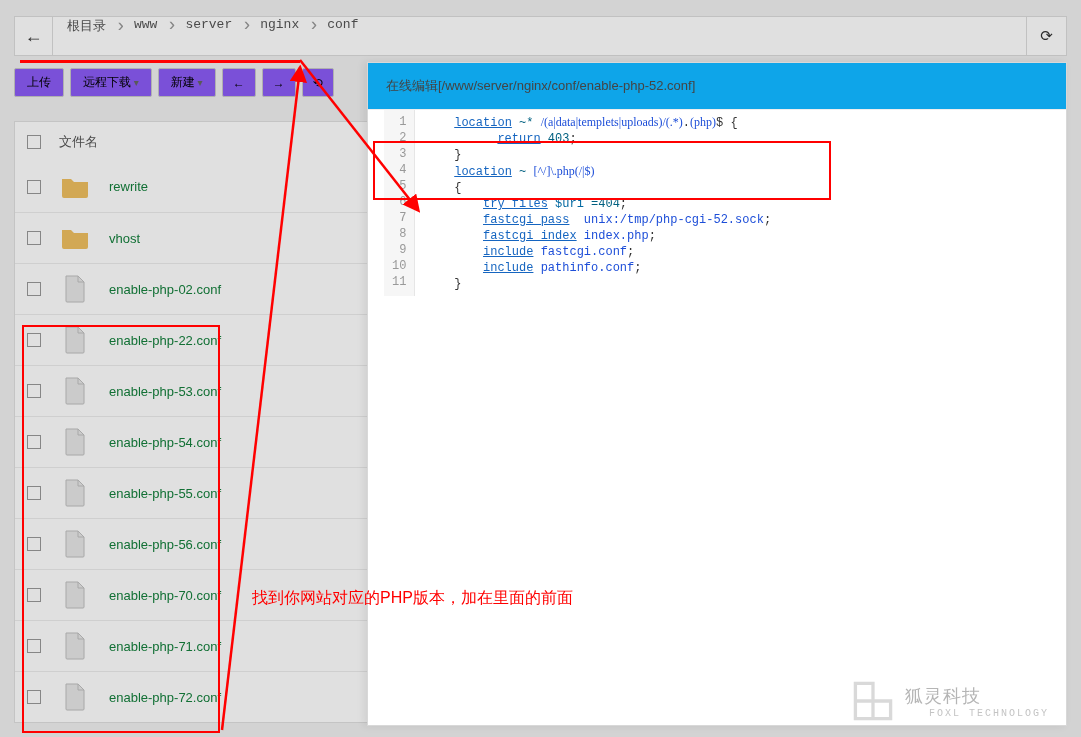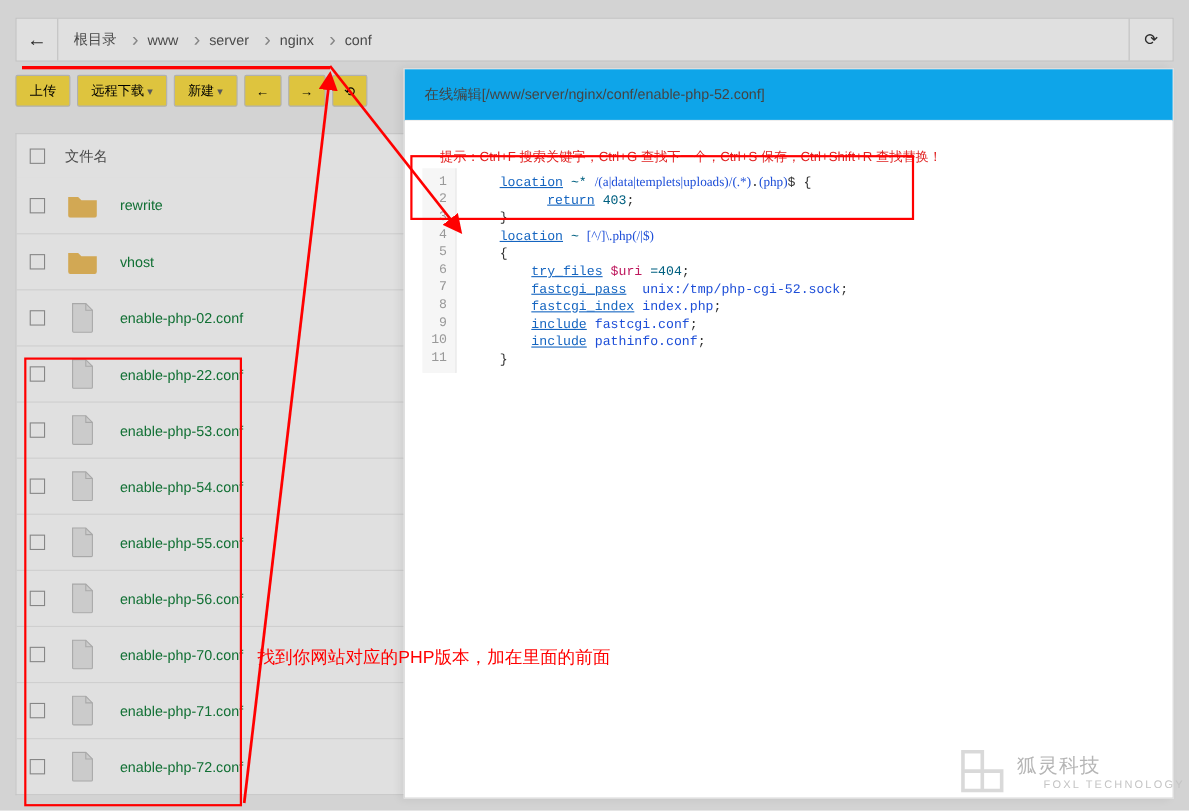--- a/index.html
+++ b/index.html
@@ -50,21 +50,21 @@
   display:flex;align-items:center;justify-content:center;
   cursor:pointer; font-size:15px;
 }
 
 
 .toolbar{
   margin:12px 14px 0 14px;
   display:flex; gap:6px;
 }
 .btn{
-  background:#fde047;
+  background:#8b5cf6;
   border:1px solid #c9c9c9;
   padding:5px 12px;
   font-size:12px;
   cursor:pointer;
   border-radius:2px;
 }
 .caret::after{content:" ▾"; font-size:10px; color:#666;}
 .btn.icon{padding:5px 10px;}
 
 
@@ -149,21 +149,21 @@
   padding:4px 8px;
   user-select:none;
 }
 .code{
   padding:4px 10px;
   white-space:pre;
 }
 .kw-blue{color:#1565c0;text-decoration:underline;}
 .kw-green{color:#1d4ed8;font-family:Liberation Serif, serif;}
 .kw-teal{color:#006080;}
-.kw-var{color:#be185d;}
+.kw-var{color:#0369a1;}
 .kw-red{color:#1d4ed8;}
 
 
 .anno-box{
   position:absolute;
   border:2px solid #ff0000;
   pointer-events:none;
 }
 .anno-line{
   position:absolute;
@@ -173,36 +173,37 @@
 .anno-text{
   position:absolute;
   color:#ff0000;
   font-size:16px;
   pointer-events:none;
 }
 
 
 .watermark{
   position:absolute;
-  right:4px; bottom:14px;
+  right:32px; bottom:14px;
   color:#b5b5b5;
   font-size:18px;
   letter-spacing:1px;
   display:flex; align-items:center; gap:10px;
   pointer-events:none;
+  font-family:Liberation Mono, monospace;
 }
 .wm-logo{width:44px;height:44px;opacity:.5;}
 .wm-sub{font-size:10px;letter-spacing:2px;display:block;color:#c4c4c4;padding-left:24px;}
 </style>
 </head>
 <body>
 
 <div class="path-bar">
   <div class="path-back">←</div>
-  <div id="crumbs" style="display:flex;align-items:center;">
+  <div id="crumbs" style="display:flex;align-items:flex-start;font-family:Liberation Mono, monospace;">
       <div class="crumb">根目录</div>
       <div class="crumb">www</div>
       <div class="crumb">server</div>
       <div class="crumb">nginx</div>
       <div class="crumb">conf</div>
     </div>
   <div class="path-refresh">⟳</div>
 </div>
 
 <div class="toolbar">
@@ -327,21 +328,20 @@
         </svg>
       </span>
       <span class="file-name">enable-php-72.conf</span>
     </div>
   </div>
 
 <div class="dim"></div>
 
 <div class="editor">
   <div class="editor-title">在线编辑[/www/server/nginx/conf/enable-php-52.conf]</div>
-  <div class="editor-hint">提示：Ctrl+F 搜索关键字，Ctrl+G 查找下一个，Ctrl+S 保存，Ctrl+Shift+R 查找替换！</div>
   <div class="code-box">
     <div class="gutter" id="gutter">1<br>2<br>3<br>4<br>5<br>6<br>7<br>8<br>9<br>10<br>11</div>
     <div class="code" id="code">    <span class="kw-blue">location</span> <span class="kw-teal">~*</span> <span class="kw-green">/(a|data|templets|uploads)</span><span class="kw-green">/(.*)</span>.<span class="kw-green">(php)</span>$ {
           <span class="kw-blue">return</span> <span class="kw-teal">403</span>;
     }
     <span class="kw-blue">location</span> <span class="kw-teal">~</span> <span class="kw-green">[^/]</span><span class="kw-green">\.php</span><span class="kw-green">(/|$)</span>
     {
         <span class="kw-blue">try_files</span> <span class="kw-var">$uri</span> <span class="kw-teal">=404</span>;
         <span class="kw-blue">fastcgi_pass</span>  <span class="kw-red">unix:/tmp/php-cgi-52.sock</span>;
         <span class="kw-blue">fastcgi_index</span> <span class="kw-red">index.php</span>;
@@ -358,21 +358,21 @@
 <svg style="position:absolute;left:0;top:0;width:1081px;height:737px;pointer-events:none">
   <defs>
     <marker id="ah" viewBox="0 0 10 10" refX="8" refY="5" markerWidth="7" markerHeight="7" orient="auto">
       <path d="M0,0 L10,5 L0,10 z" fill="#ff0000"></path>
     </marker>
   </defs>
   <line x1="300" y1="60" x2="418" y2="210" stroke="#ff0000" stroke-width="2.5" marker-end="url(#ah)"></line>
   <line x1="222" y1="730" x2="300" y2="68" stroke="#ff0000" stroke-width="2.5" marker-end="url(#ah)"></line>
 </svg>
 
-<div class="anno-text" style="left:234px; top:588px;">找到你网站对应的PHP版本，加在里面的前面</div>
+<div class="anno-text" style="left:252px; top:588px;">找到你网站对应的PHP版本，加在里面的前面</div>
 
 <div class="watermark">
   <svg class="wm-logo" viewBox="0 0 40 40">
       <path d="M4 4 H20 V20 H4 Z M20 20 H36 V36 H20 Z M4 20 H20 V36 H4 Z" fill="none" stroke="#b5b5b5" stroke-width="3"></path>
     </svg>
   <div>
     <span>狐灵科技</span>
     <span class="wm-sub">FOXL TECHNOLOGY</span>
   </div>
 </div>

